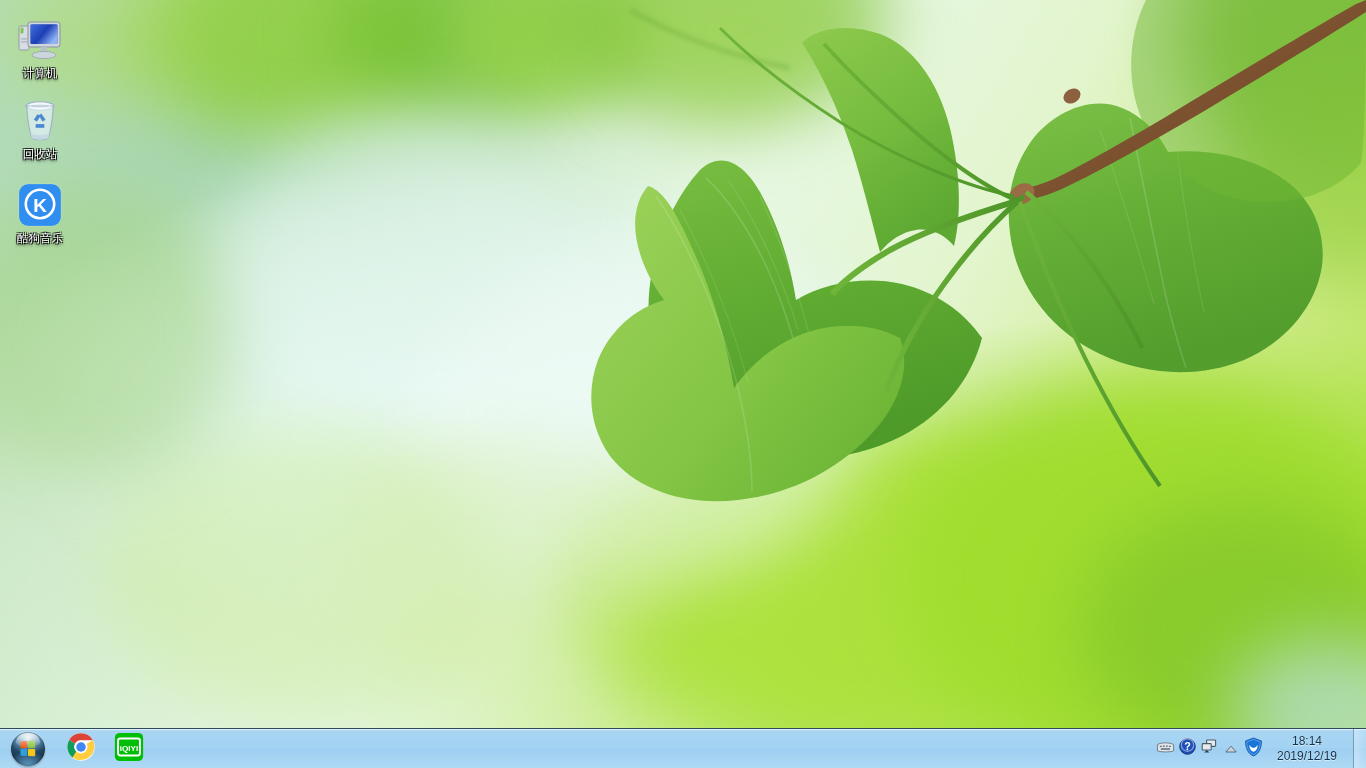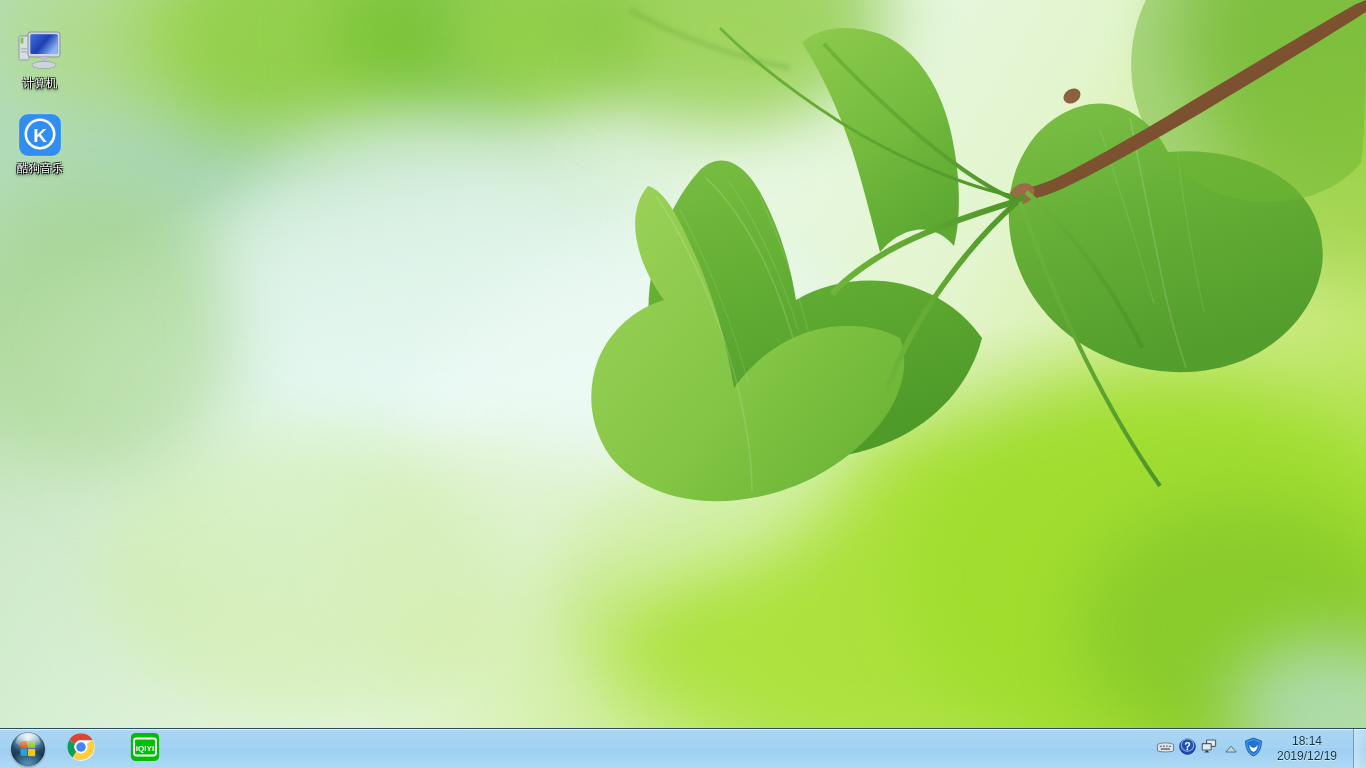--- a/index.html
+++ b/index.html
@@ -30,21 +30,21 @@
   
   .blob { position:absolute; border-radius:50%; filter:blur(18px); }
   .blob.soft { filter:blur(26px); }
   .blob.vsoft { filter:blur(34px); }
 
   
   #leaves { position:absolute; inset:0; }
 
   
   #icon-layer {
-    position:absolute; left:0; top:14px; width:90px; height:720px;
+    position:absolute; left:0; top:4px; width:90px; height:720px;
     padding-top:6px;
   }
   .desk-icon {
     position:relative; width:76px; margin:0 0 12px 2px;
     display:flex; flex-direction:column; align-items:center;
     cursor:default;
   }
   .desk-icon .glyph {
     width:48px; height:48px; position:relative;
     display:flex; align-items:center; justify-content:center;
@@ -93,21 +93,21 @@
     border-radius:50%/70% 70% 40% 40%;
     background:linear-gradient(to bottom, rgba(255,255,255,0.72), rgba(255,255,255,0.04));
   }
   .winflag { position:relative; width:17px; height:16px; transform:perspective(28px) rotateY(-9deg); }
   .winflag i { position:absolute; width:7px; height:6.6px; border-radius:1px; display:block; }
   .winflag .f1 { left:0;   top:0;    background:#f45b16; }
   .winflag .f2 { left:8px; top:0.4px;background:#8cc63e; }
   .winflag .f3 { left:0;   top:8px;  background:#2f9fd8; }
   .winflag .f4 { left:8px; top:8.4px;background:#f7c818; }
 
-  .qlaunch { display:flex; align-items:center; height:40px; margin-left:8px; gap:28px; }
+  .qlaunch { display:flex; align-items:center; height:40px; margin-left:8px; gap:12px; }
   .tb-item {
     width:36px; height:34px; display:flex; align-items:center; justify-content:center;
     cursor:default; border-radius:3px;
   }
   #tray {
     margin-left:auto; display:flex; align-items:center; height:40px;
     padding-right:0;
   }
   .tray-icon { width:22px; height:30px; display:flex; align-items:center; justify-content:center; cursor:default; }
   #clock {
@@ -261,20 +261,36 @@
               <stop offset="100%" stop-color="#8fb3f5"></stop>
           </linearGradient>
           <rect x="13.6" y="6.6" width="26.8" height="19.5" rx="1" fill="url(#scr)"></rect>
           <rect x="24" y="29" width="6" height="6" fill="#b9c2ca"></rect>
           <ellipse cx="27" cy="37" rx="12" ry="3.6" fill="#cdd5dc" stroke="#98a3ad" stroke-width="0.8"></ellipse>
         </svg>
       </span>
       <span class="label">计算机</span>
     </div>
 
+    <div class="desk-icon" id="icon-recycle">
+      <span class="glyph">
+        <svg width="44" height="46" viewBox="0 0 44 46">
+          <ellipse cx="22" cy="8" rx="14" ry="4.2" fill="#e8f1f7" stroke="#9bb0be" stroke-width="1.1"></ellipse>
+          <path d="M8.6 8 C 9.6 22, 11.6 33, 13.4 39 C 14.6 42.6, 29.4 42.6, 30.6 39 C 32.4 33, 34.4 22, 35.4 8 Z" fill="rgba(224,239,247,0.72)" stroke="#9db3c1" stroke-width="1.1"></path>
+          <path d="M13.4 39 C 14.6 42.6, 29.4 42.6, 30.6 39 L 31.4 35 C 29 38, 15 38, 12.6 35 Z" fill="#c6d8e4"></path>
+          <g fill="#3f7fd0" opacity="0.9" transform="translate(22,23) scale(0.62)">
+            <path d="M-10 -2 L -4 -11 L 1 -8 L -5 1 Z"></path>
+            <path d="M2 -12 L 9 -2 L 4 1 L -2 -9 Z"></path>
+            <path d="M-7 5 L 7 5 L 7 11 L -7 11 Z"></path>
+          </g>
+          <ellipse cx="22" cy="8" rx="10" ry="2.8" fill="none" stroke="rgba(255,255,255,0.8)" stroke-width="0.9"></ellipse>
+        </svg>
+      </span>
+      <span class="label">回收站</span>
+    </div>
 
 
 
     <div class="desk-icon" id="icon-kugou">
       <span class="glyph">
         <svg width="44" height="44" viewBox="0 0 44 44">
           <rect x="1" y="1" width="42" height="42" rx="9" fill="#2f8ef0"></rect>
           <rect x="1" y="1" width="42" height="42" rx="9" fill="none" stroke="rgba(255,255,255,0.18)" stroke-width="1"></rect>
           <circle cx="22" cy="21" r="14.2" fill="none" stroke="#ffffff" stroke-width="2.6"></circle>
           <text x="22" y="28.6" text-anchor="middle" font-family="Liberation Sans, sans-serif" font-size="19" font-weight="bold" fill="#ffffff">K</text>

